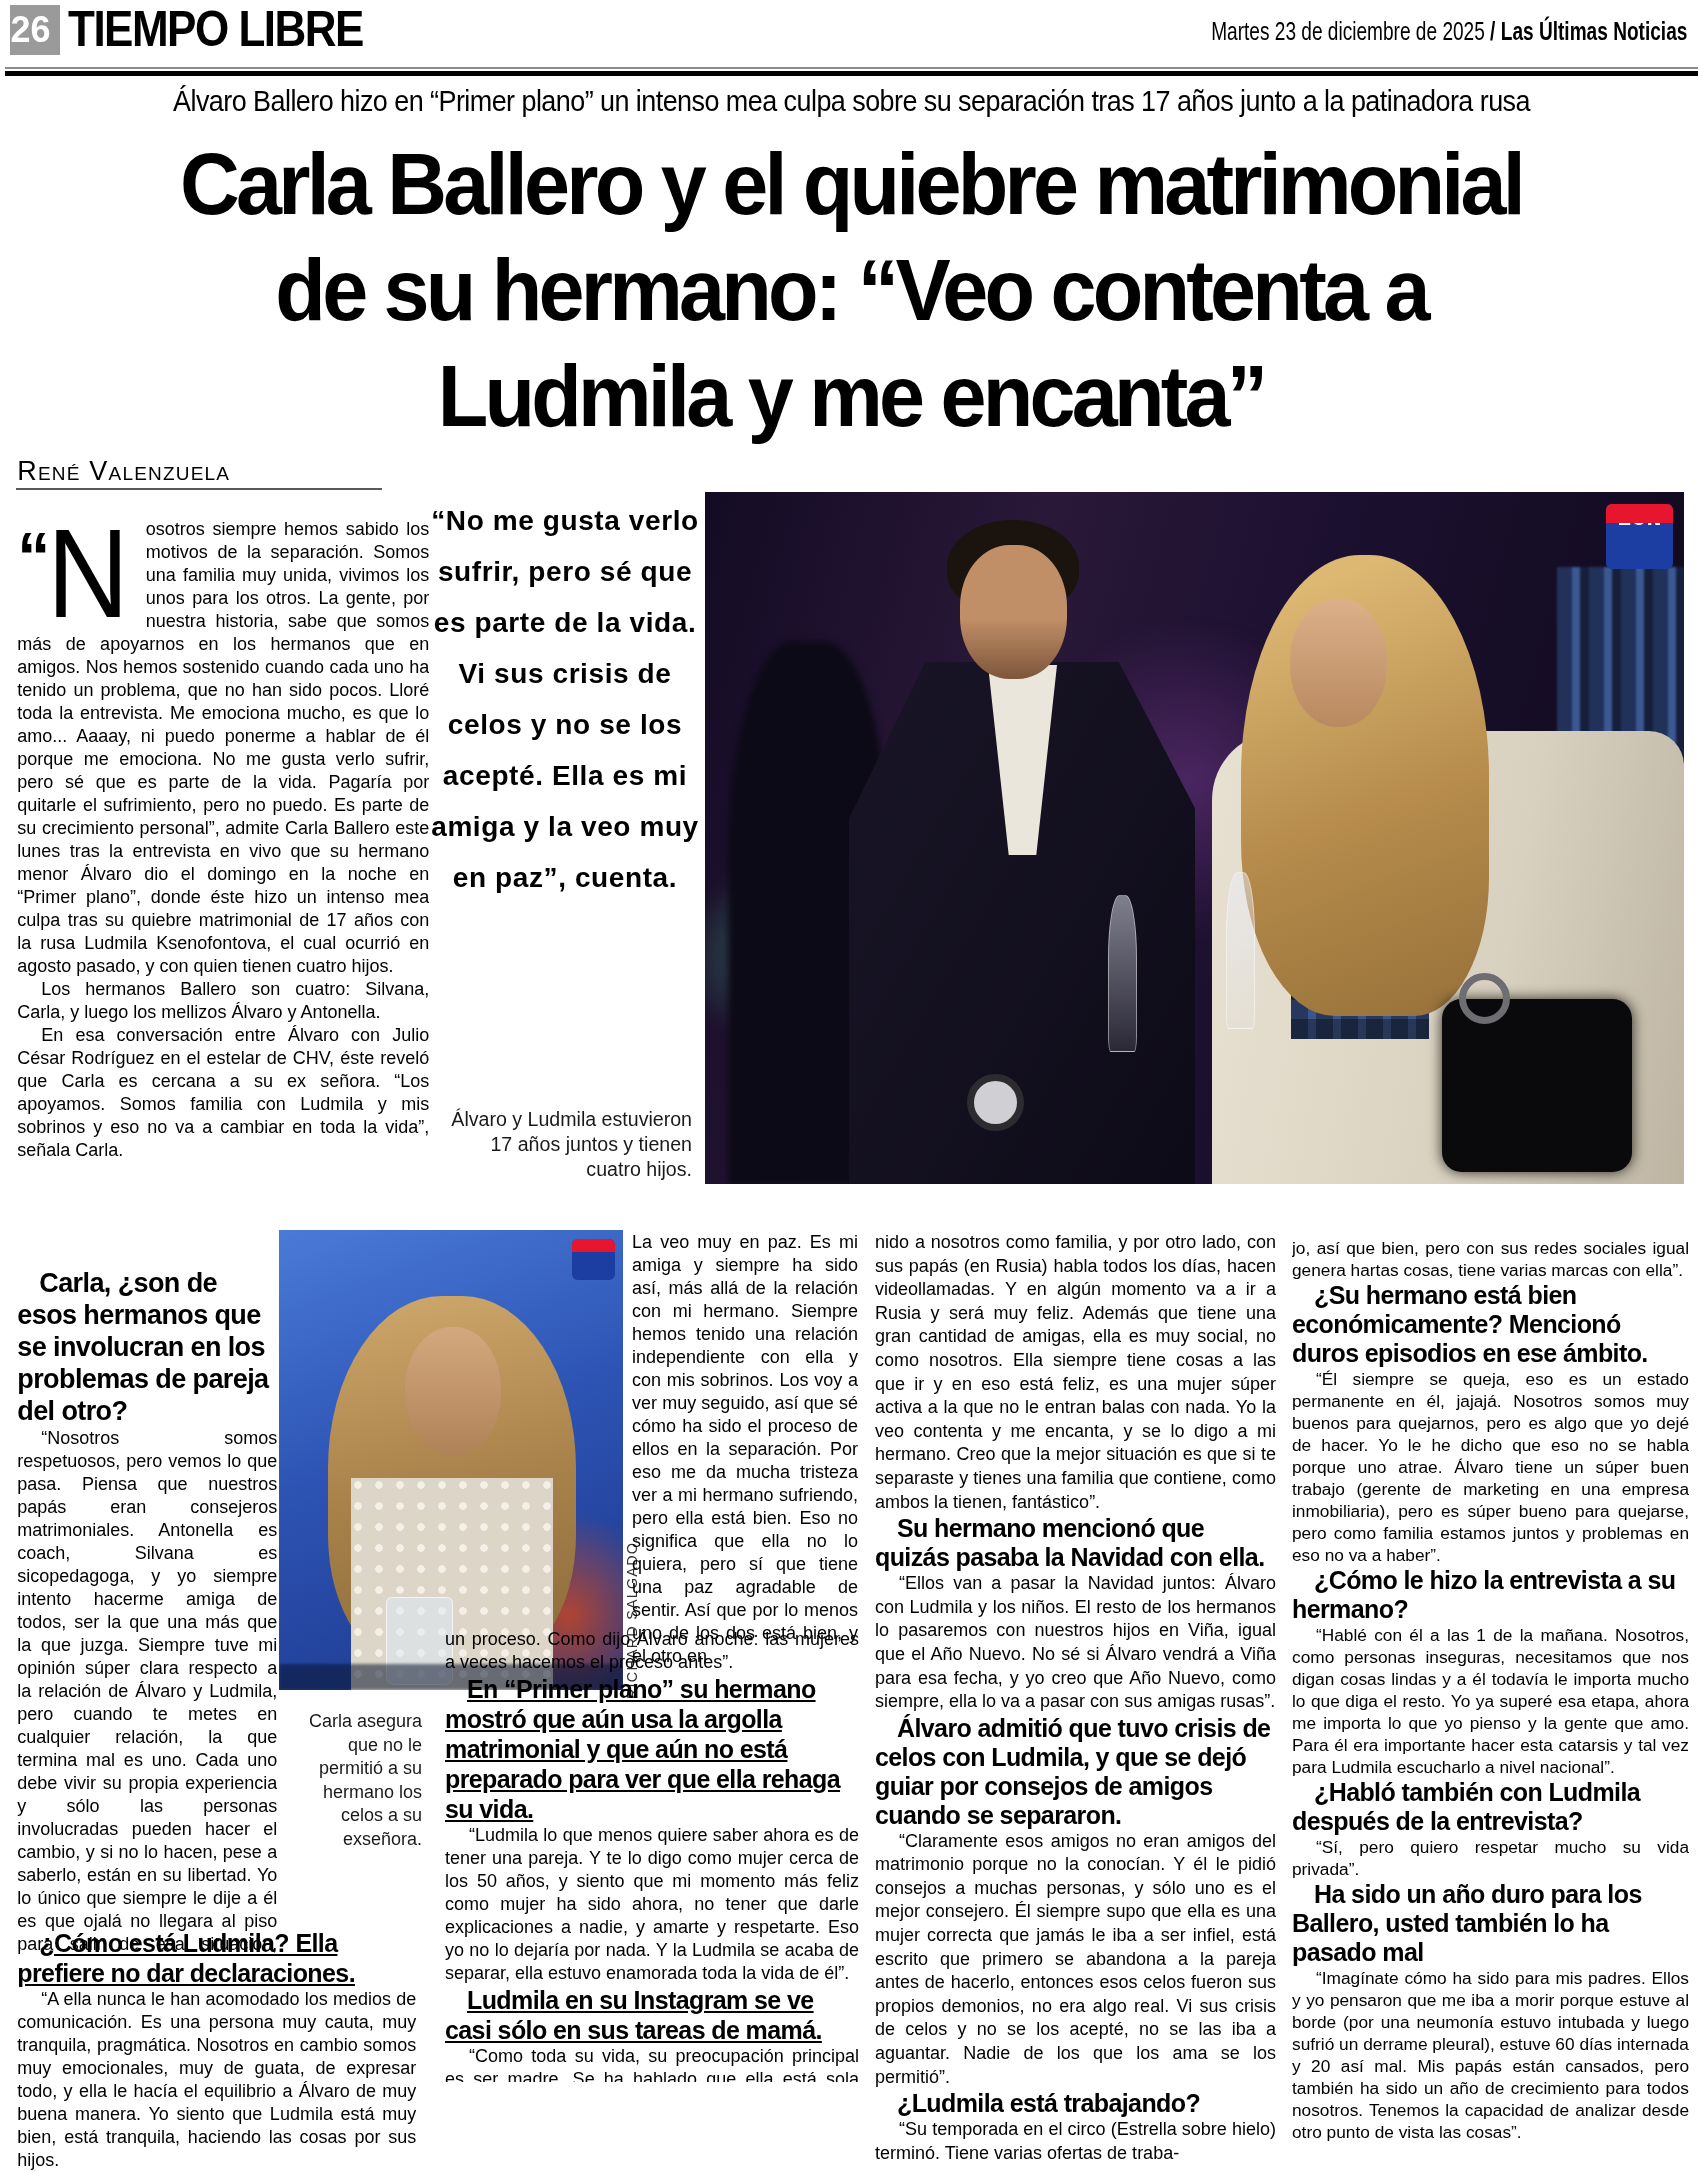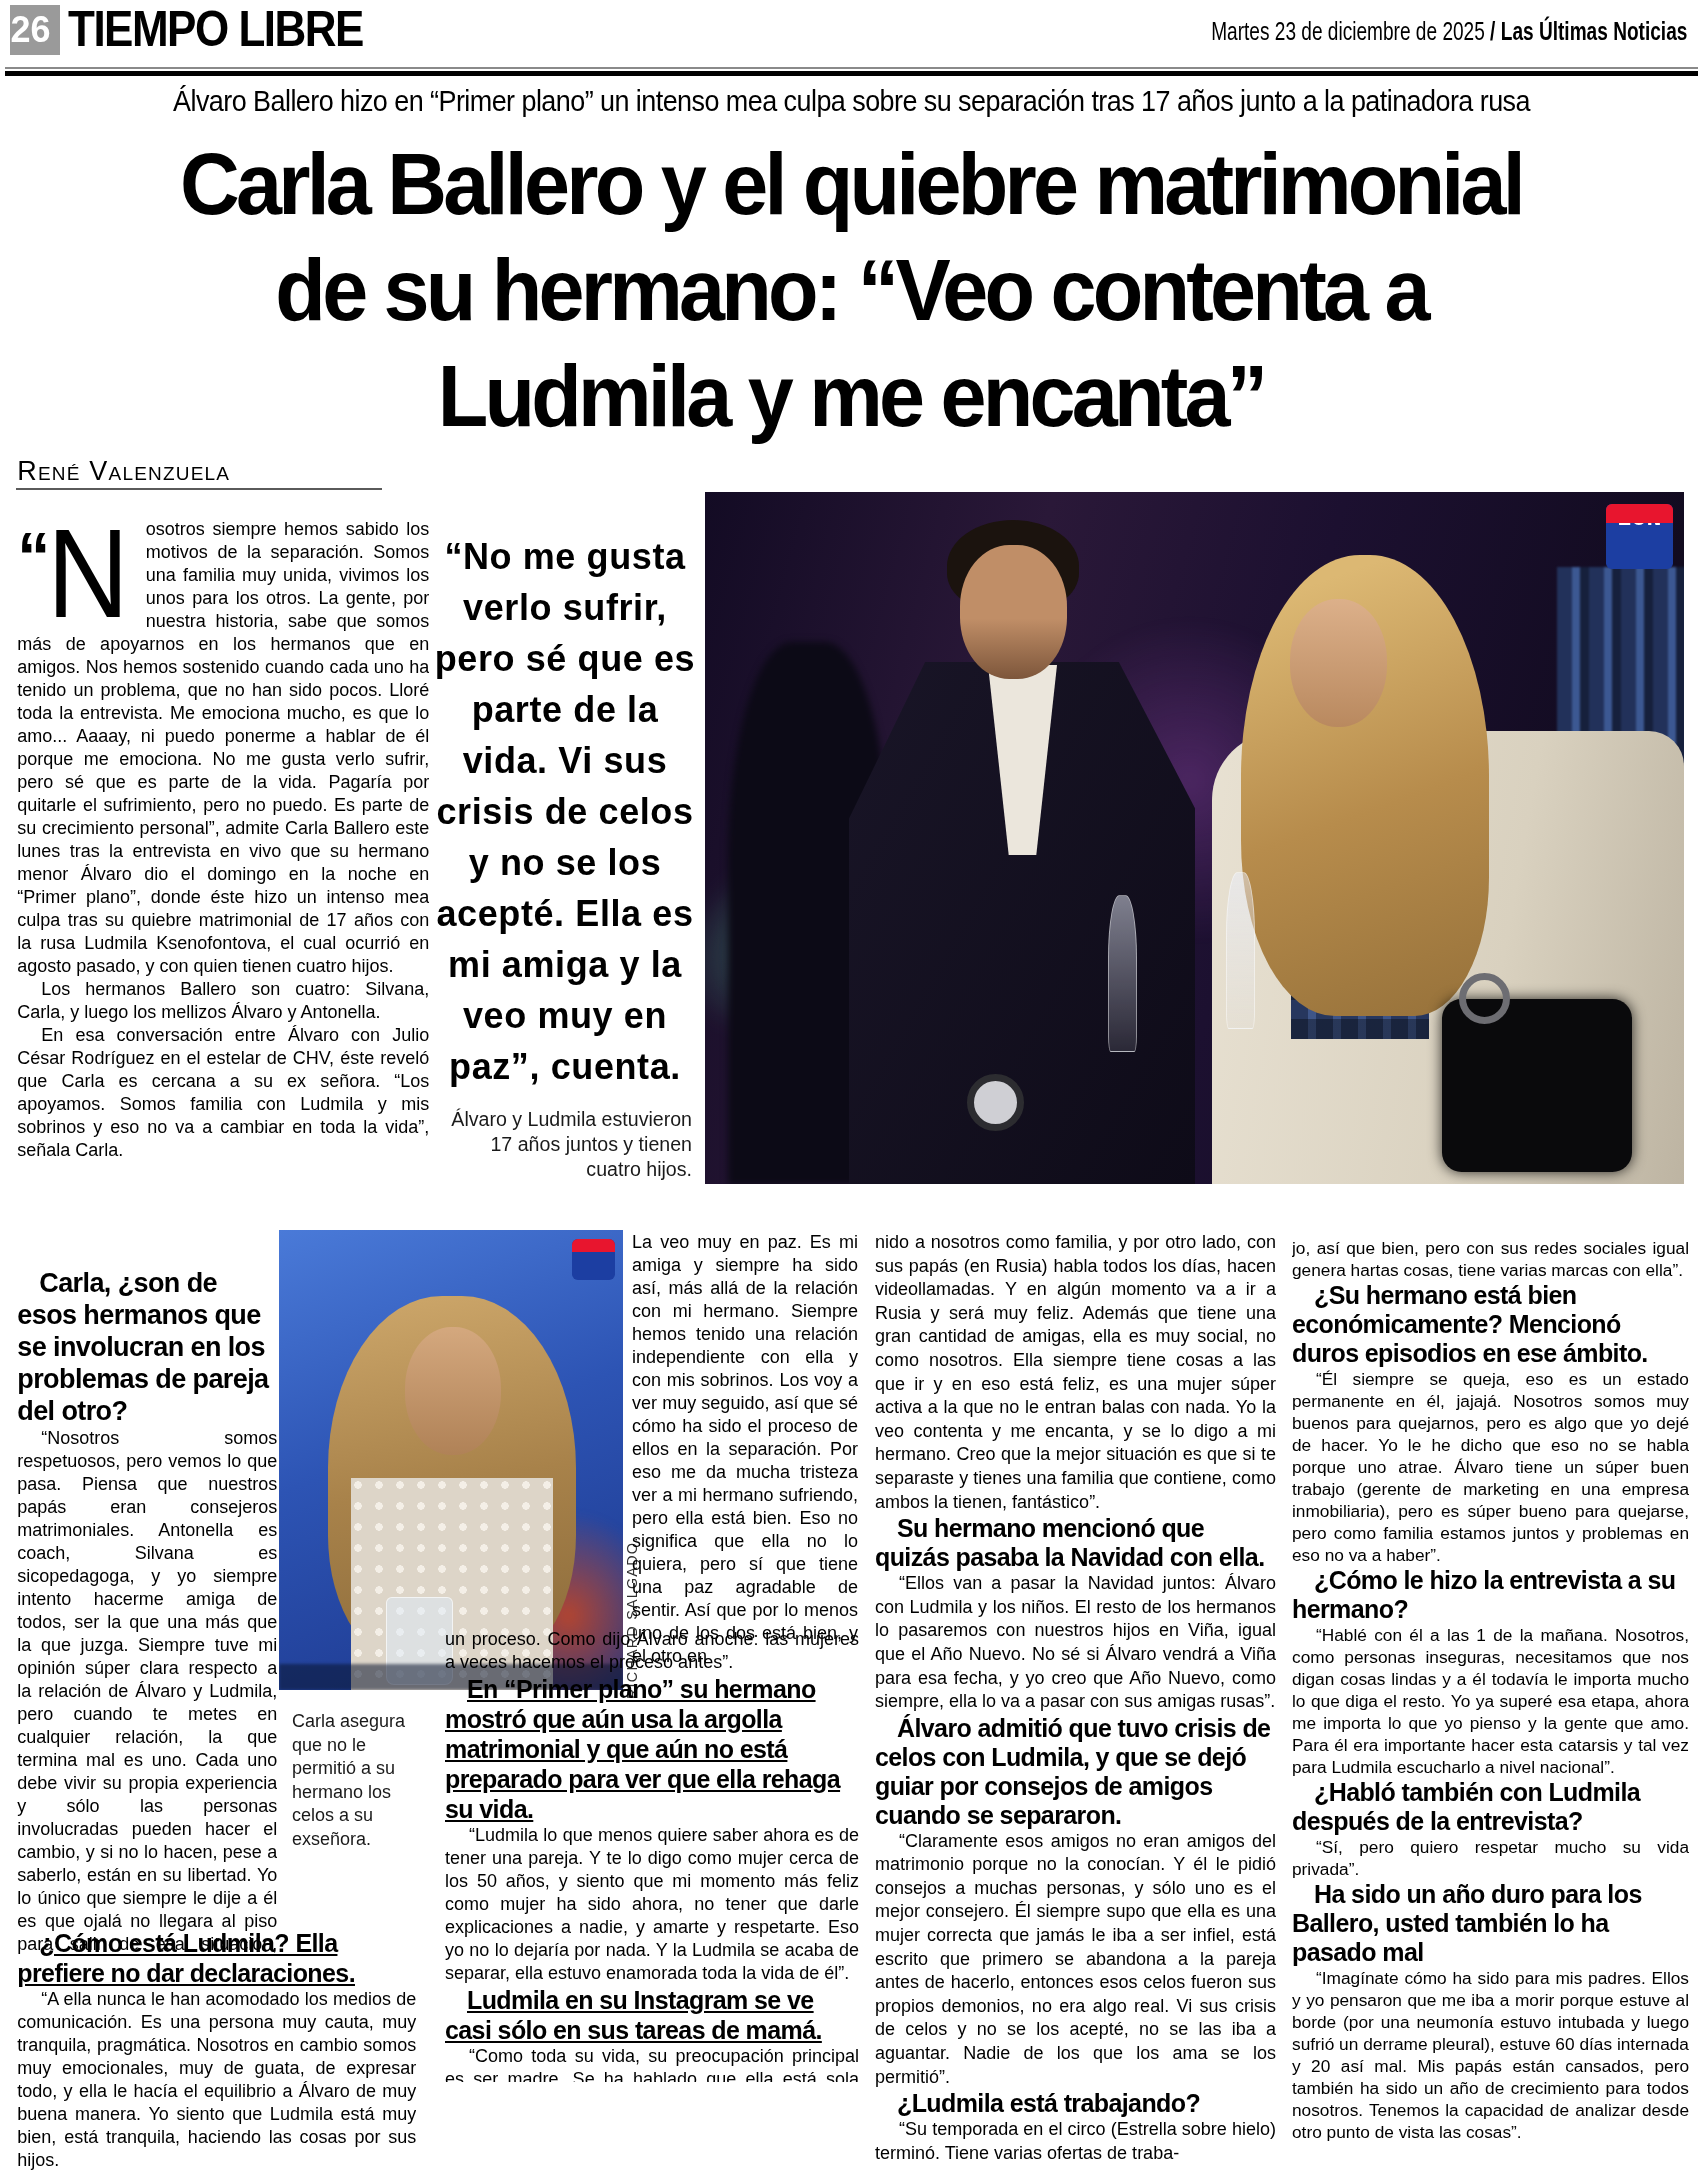--- a/index.html
+++ b/index.html
@@ -36,26 +36,26 @@
   .q{font-weight:bold;text-align:left;letter-spacing:-0.6px;}
   .q-lg{font-size:27px;line-height:32px;text-indent:22px;margin:2.3px 0 1.2px 0;}
   .q-md{font-size:25px;line-height:30px;text-indent:22px;margin:2.3px 0 1.2px 0;text-decoration:underline;}
   .q-sm{font-size:25px;line-height:29px;text-indent:22px;margin:2.3px 0 1.2px 0;}
 
   .intro{left:17.3px;top:518px;width:412px;height:711px;overflow:hidden;}
   .dropcap-wrap{float:left;margin:3.5px 8px 0 0;display:flex;align-items:flex-start;}
   .dc-quote{font-size:66px;line-height:69px;font-weight:bold;letter-spacing:-3.5px;}
   .dc-letter{font-size:126px;line-height:103px;font-weight:400;transform:scaleX(.9);transform-origin:left top;}
 
-  .pullquote{left:431px;top:495px;width:268px;font-size:36px;line-height:51px;font-weight:bold;
-             text-align:center;letter-spacing:0.6px;margin-top:36px;}
+  .pullquote{left:431px;top:495px;width:268px;font-size:28px;line-height:51px;font-weight:bold;
+             text-align:center;letter-spacing:0.6px;}
 
   .caption{color:#1a1a1a;}
   .caption-main{left:432px;top:1107px;width:260px;text-align:right;font-size:19.6px;line-height:25px;}
-  .caption-carla{left:292px;top:1710px;width:130px;text-align:left;font-size:18px;line-height:23.6px;}
+  .caption-carla{left:292px;top:1710px;width:130px;text-align:right;font-size:18px;line-height:23.6px;}
 
   .credit-v{writing-mode:vertical-rl;transform:rotate(180deg);font-size:14.4px;letter-spacing:1.2px;
             color:#2e2e2e;white-space:nowrap;}
   .credit-carla{left:624px;top:1509px;height:190px;}
 
   .colL2{left:17.3px;top:1234px;width:260px;height:691px;overflow:hidden;margin-top:33px;}
   .colL3{left:17.3px;top:1928px;width:399px;height:244px;overflow:hidden;}
   .colM-narrow{left:632px;top:1231px;width:226px;height:485px;overflow:hidden;}
   .colM-wide{left:445px;top:1628px;width:414px;height:454px;overflow:hidden;}
   .col4{left:875px;top:1231px;width:401px;height:941px;overflow:hidden;font-size:18px;line-height:23.6px;}

